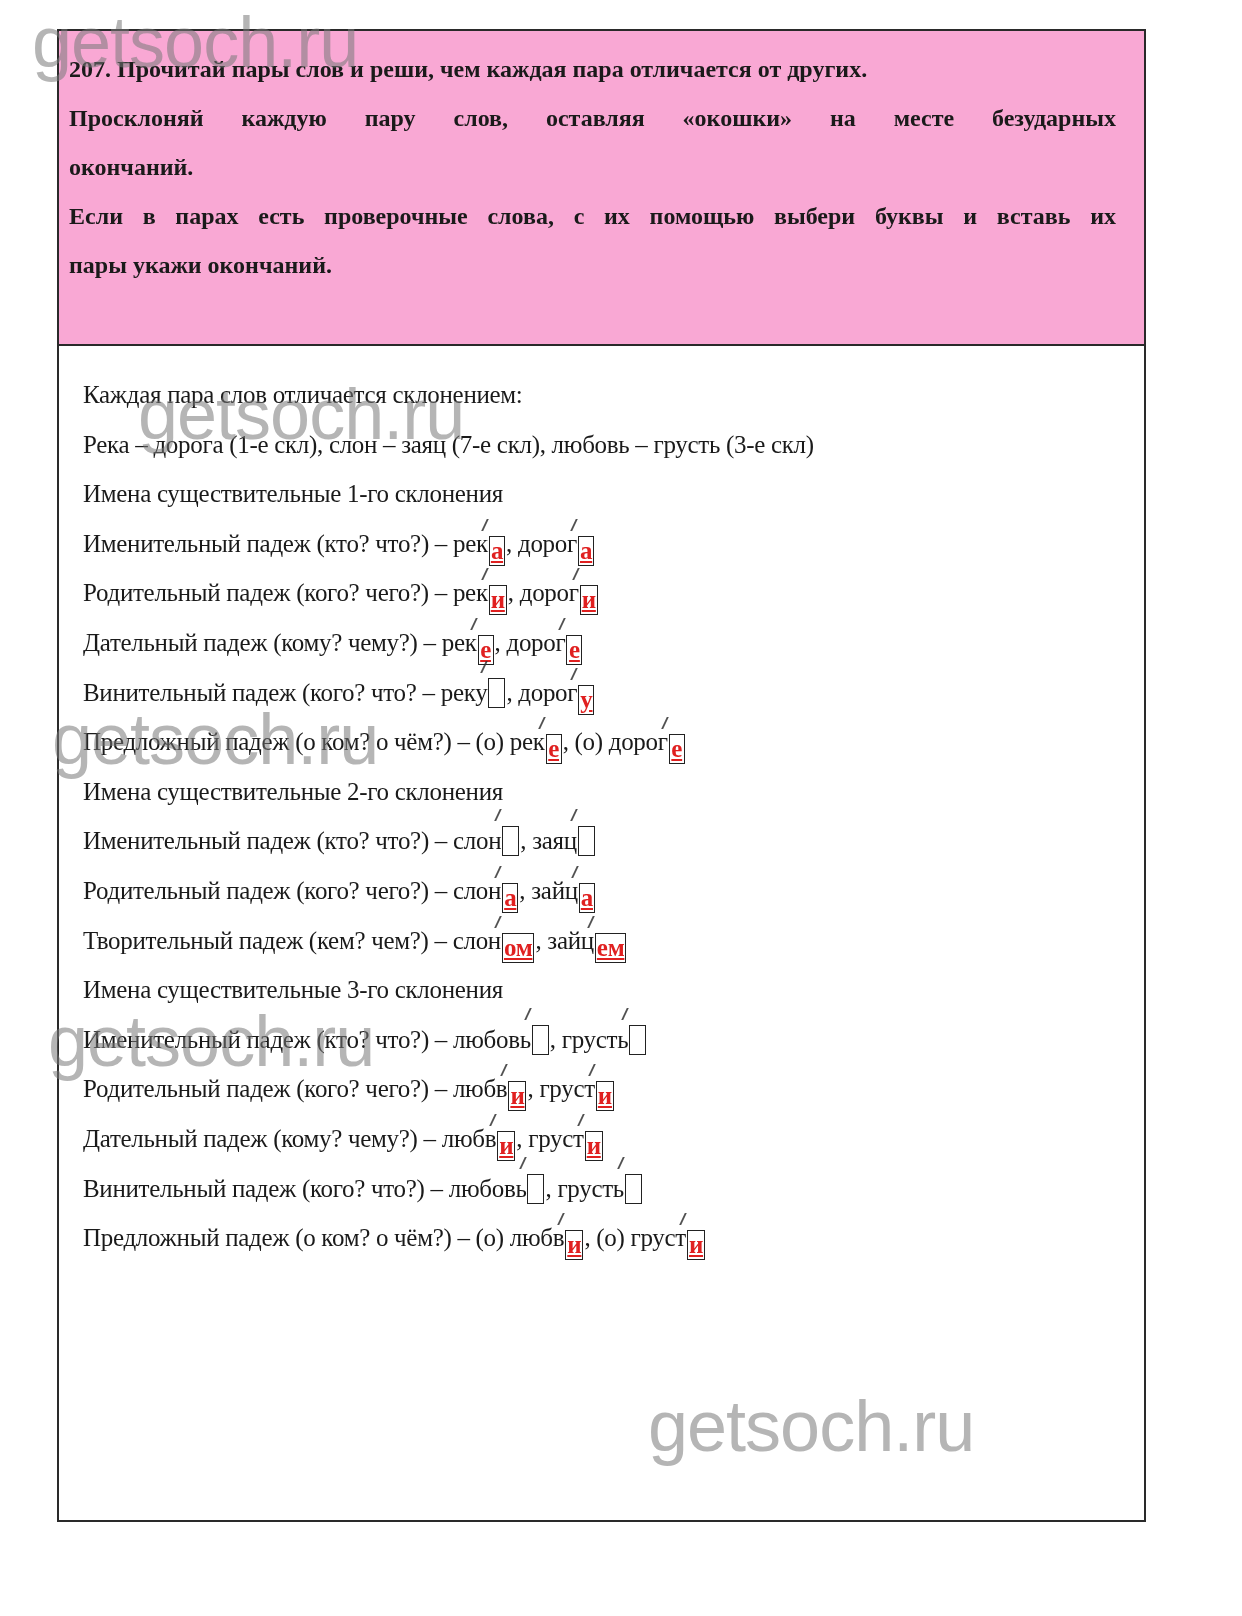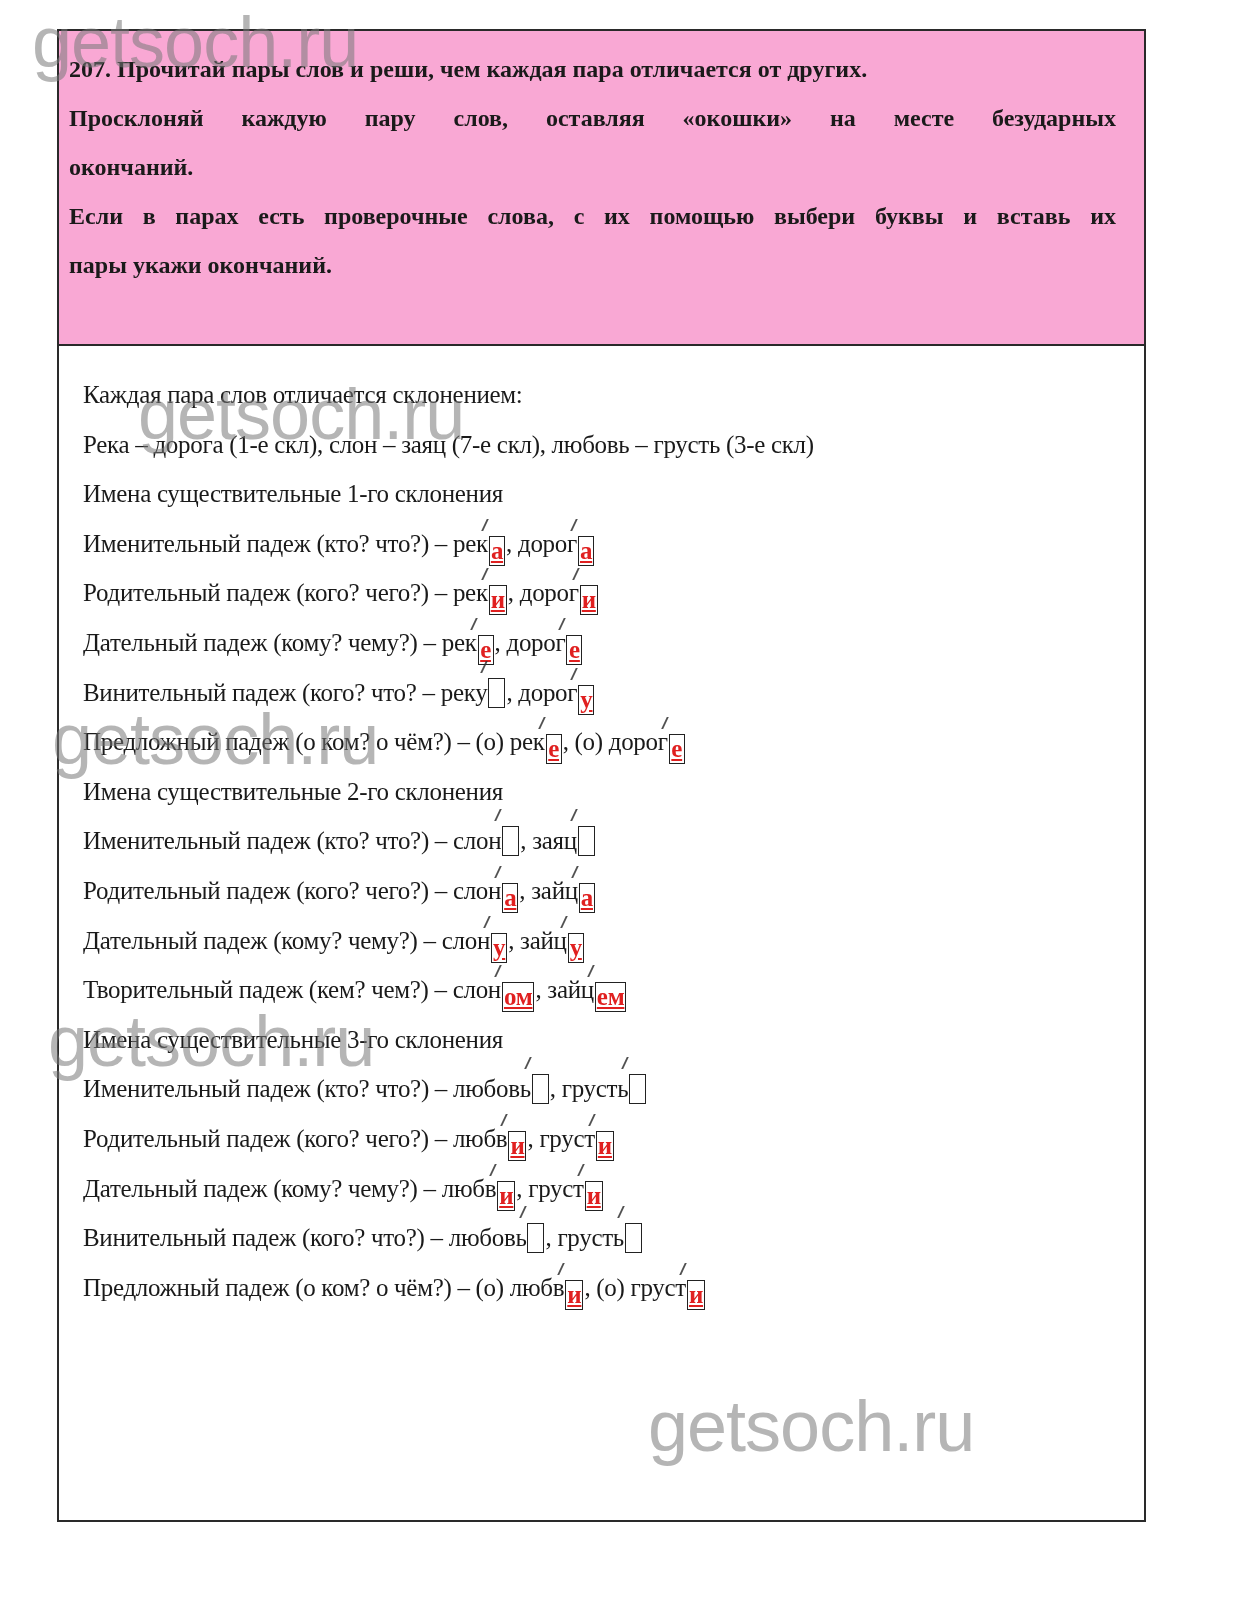--- a/index.html
+++ b/index.html
@@ -50,21 +50,20 @@
   <div id="sections">
       <p class="line">Имена существительные 1-го склонения</p>
       <p class="line"><span>Именительный падеж (кто? что?) – </span><span></span><span>рек</span><span class="ending"><span class="stress"></span><span>а</span></span><span>, </span><span></span><span>дорог</span><span class="ending"><span class="stress"></span><span>а</span></span></p>
       <p class="line"><span>Родительный падеж (кого? чего?) – </span><span></span><span>рек</span><span class="ending"><span class="stress"></span><span>и</span></span><span>, </span><span></span><span>дорог</span><span class="ending"><span class="stress"></span><span>и</span></span></p>
       <p class="line"><span>Дательный падеж (кому? чему?) – </span><span></span><span>рек</span><span class="ending"><span class="stress"></span><span>е</span></span><span>, </span><span></span><span>дорог</span><span class="ending"><span class="stress"></span><span>е</span></span></p>
       <p class="line"><span>Винительный падеж (кого? что? – </span><span></span><span>реку</span><span class="ending empty"><span class="stress"></span><span></span></span><span>, </span><span></span><span>дорог</span><span class="ending"><span class="stress"></span><span>у</span></span></p>
       <p class="line"><span>Предложный падеж (о ком? о чём?) – </span><span>(о) </span><span>рек</span><span class="ending"><span class="stress"></span><span>е</span></span><span>, </span><span>(о) </span><span>дорог</span><span class="ending"><span class="stress"></span><span>е</span></span></p>
       <p class="line">Имена существительные 2-го склонения</p>
       <p class="line"><span>Именительный падеж (кто? что?) – </span><span></span><span>слон</span><span class="ending empty"><span class="stress"></span><span></span></span><span>, </span><span></span><span>заяц</span><span class="ending empty"><span class="stress"></span><span></span></span></p>
       <p class="line"><span>Родительный падеж (кого? чего?) – </span><span></span><span>слон</span><span class="ending"><span class="stress"></span><span>а</span></span><span>, </span><span></span><span>зайц</span><span class="ending"><span class="stress"></span><span>а</span></span></p>
-      <p class="line"><span>Дательный падеж (кому? чему?) – </span><span></span><span>слон</span><span class="ending"><span class="stress"></span><span>у</span></span><span>, </span><span></span><span>зайц</span><span class="ending"><span class="stress"></span><span>у</span></span></p>
       <p class="line"><span>Творительный падеж (кем? чем?) – </span><span></span><span>слон</span><span class="ending"><span class="stress"></span><span>ом</span></span><span>, </span><span></span><span>зайц</span><span class="ending"><span class="stress"></span><span>ем</span></span></p>
       <p class="line">Имена существительные 3-го склонения</p>
       <p class="line"><span>Именительный падеж (кто? что?) – </span><span></span><span>любовь</span><span class="ending empty"><span class="stress"></span><span></span></span><span>, </span><span></span><span>грусть</span><span class="ending empty"><span class="stress"></span><span></span></span></p>
       <p class="line"><span>Родительный падеж (кого? чего?) – </span><span></span><span>любв</span><span class="ending"><span class="stress"></span><span>и</span></span><span>, </span><span></span><span>груст</span><span class="ending"><span class="stress"></span><span>и</span></span></p>
       <p class="line"><span>Дательный падеж (кому? чему?) – </span><span></span><span>любв</span><span class="ending"><span class="stress"></span><span>и</span></span><span>, </span><span></span><span>груст</span><span class="ending"><span class="stress"></span><span>и</span></span></p>
       <p class="line"><span>Винительный падеж (кого? что?) – </span><span></span><span>любовь</span><span class="ending empty"><span class="stress"></span><span></span></span><span>, </span><span></span><span>грусть</span><span class="ending empty"><span class="stress"></span><span></span></span></p>
       <p class="line"><span>Предложный падеж (о ком? о чём?) – </span><span>(о) </span><span>любв</span><span class="ending"><span class="stress"></span><span>и</span></span><span>, </span><span>(о) </span><span>груст</span><span class="ending"><span class="stress"></span><span>и</span></span></p>
     </div>
 </div>
 

